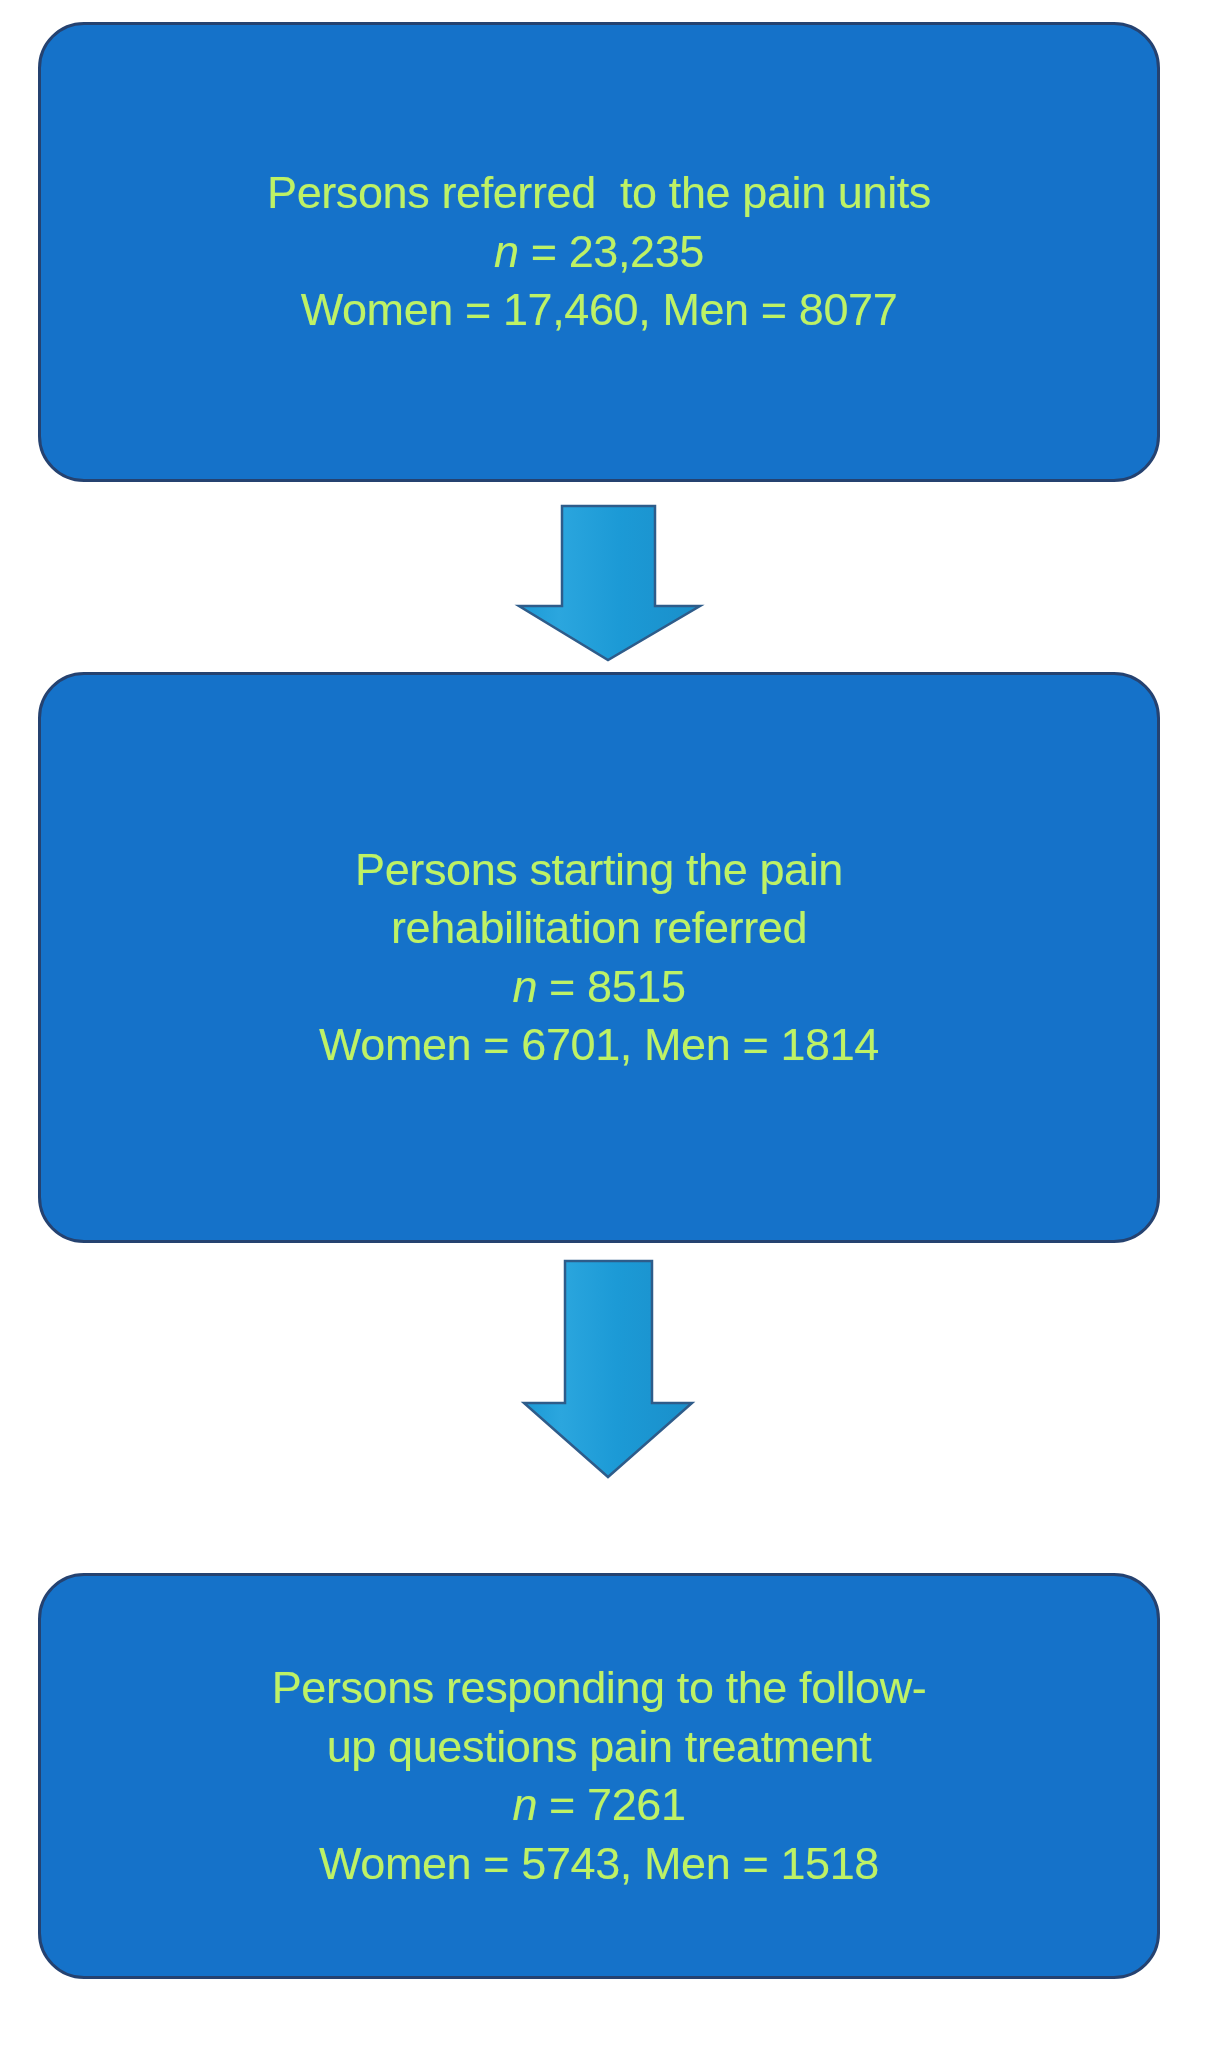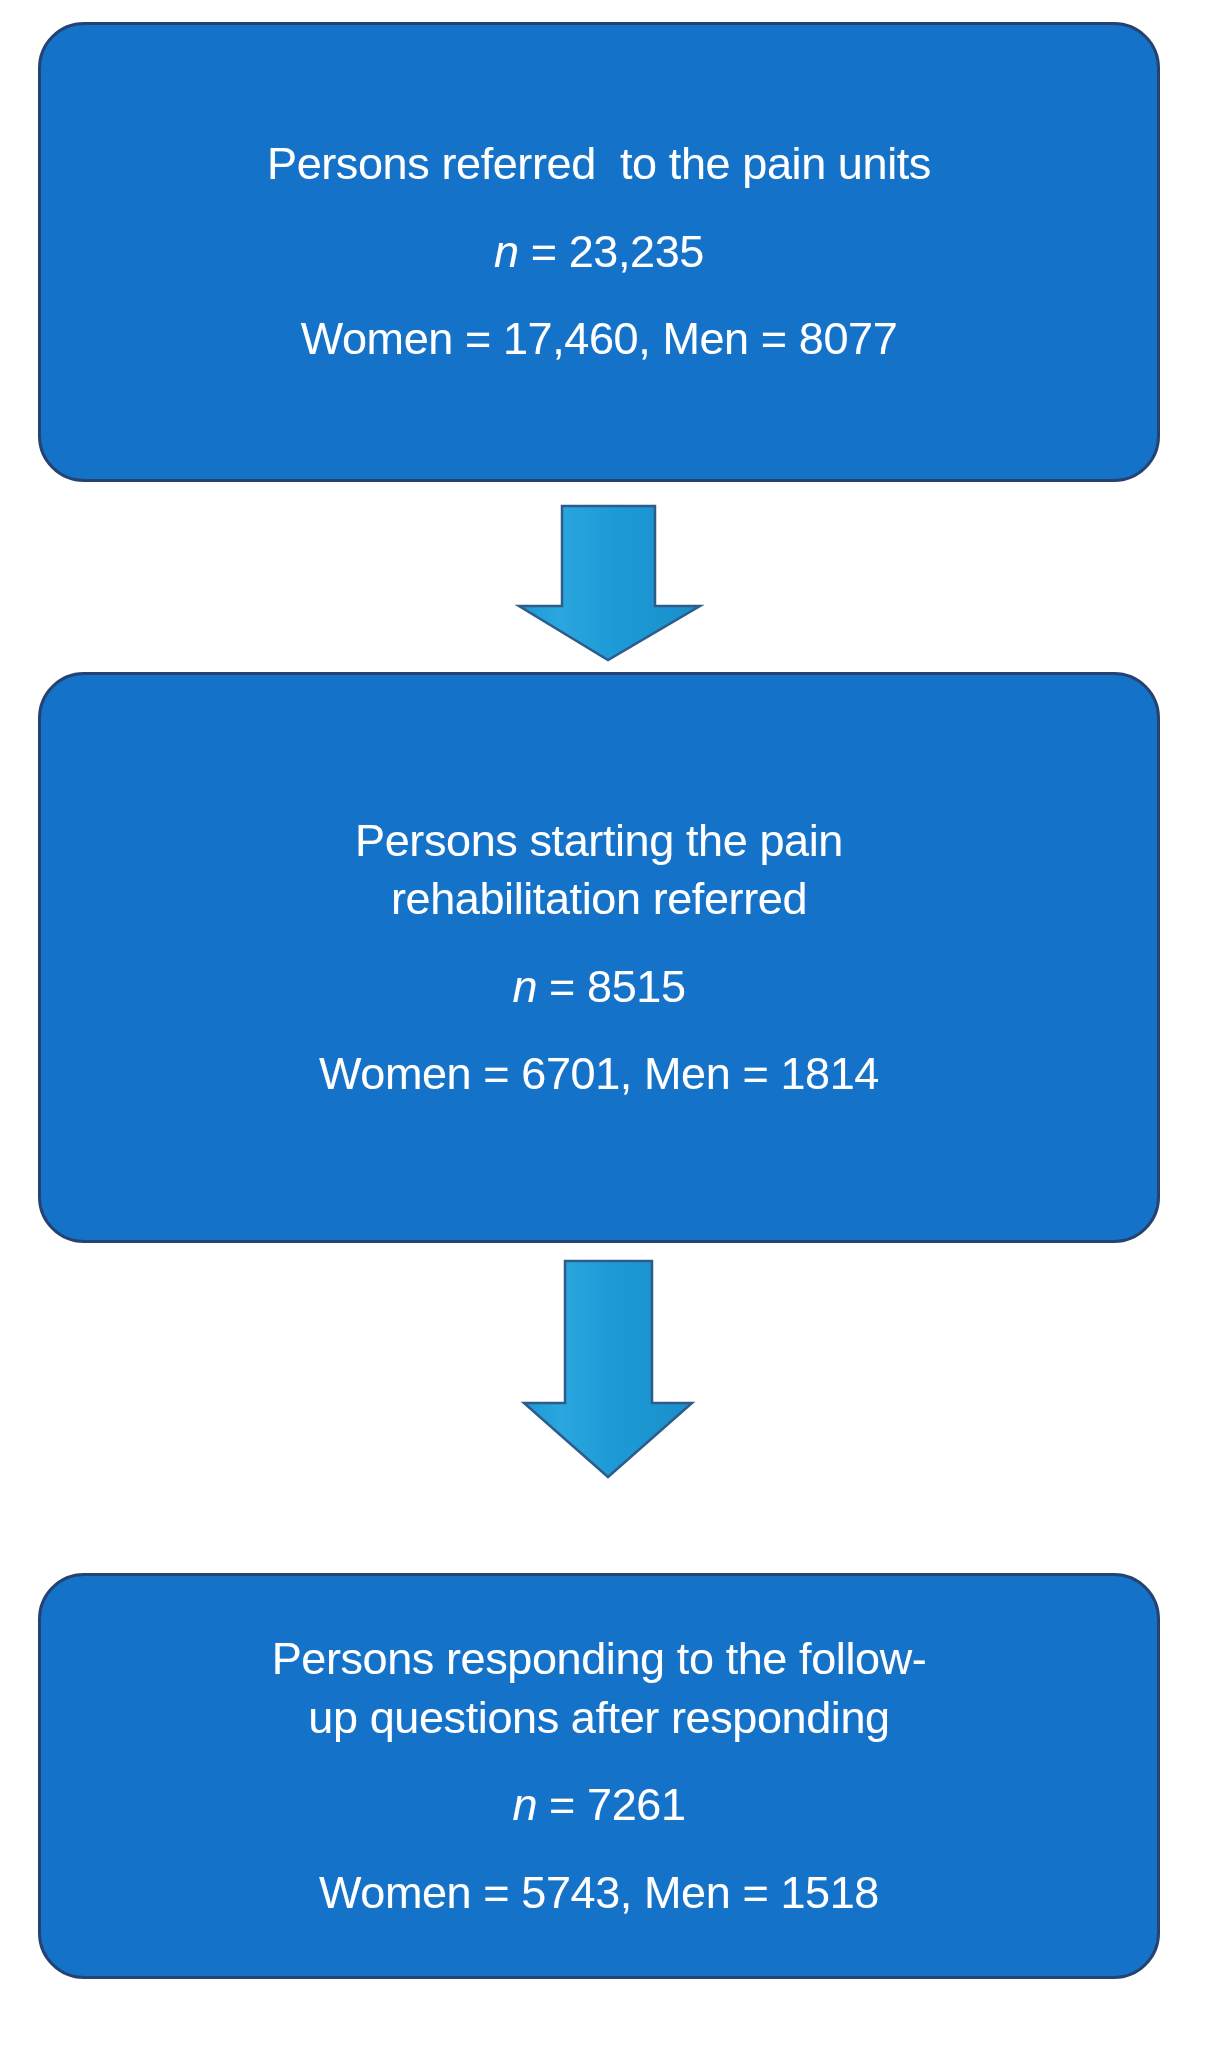--- a/index.html
+++ b/index.html
@@ -37,26 +37,25 @@
     padding: 10px 44px;
   }
   .node-line {
     display: block;
     width: 100%;
     font-size: 45px;
     line-height: 1.30;
     letter-spacing: -0.4px;
     white-space: pre-wrap;
     font-weight: 400;
-    color: #ffffff;
+    color: #bef264;
     text-shadow: 0 0 1px rgba(255,255,255,0.25);
   }
   .node-line.stat {
     font-style: normal;
-    margin-top: 29px;
   }
   .node-line .nvar {
     font-style: italic;
   }
 
   #node-1 { top: 22px;   height: 460px; }
   #node-2 { top: 672px;  height: 571px; align-items: center; }
   #node-3 { top: 1573px; height: 406px; }
 
   
@@ -111,18 +110,18 @@
           <stop offset="55%" stop-color="#1C9AD6"></stop>
           <stop offset="100%" stop-color="#1A8FCA"></stop>
         </linearGradient>
       </defs>
       <path d="M 565 6 L 652 6 L 652 148 L 692 148 L 608 222 L 524 148 L 565 148 Z" fill="url(#ag2)" stroke="#2E5C8A" stroke-width="2.5" stroke-linejoin="miter"></path>
     </svg>
   </div>
 
   <div class="node" id="node-3">
     <span class="node-line">Persons responding to the follow-</span>
-    <span class="node-line">up questions after responding</span>
+    <span class="node-line">up questions pain treatment</span>
     <span class="node-line stat"><em class="nvar">n</em><span> = 7261</span></span>
     <span class="node-line stat">Women = 5743, Men = 1518</span>
   </div>
 
 </div>
 
 </body></html>

